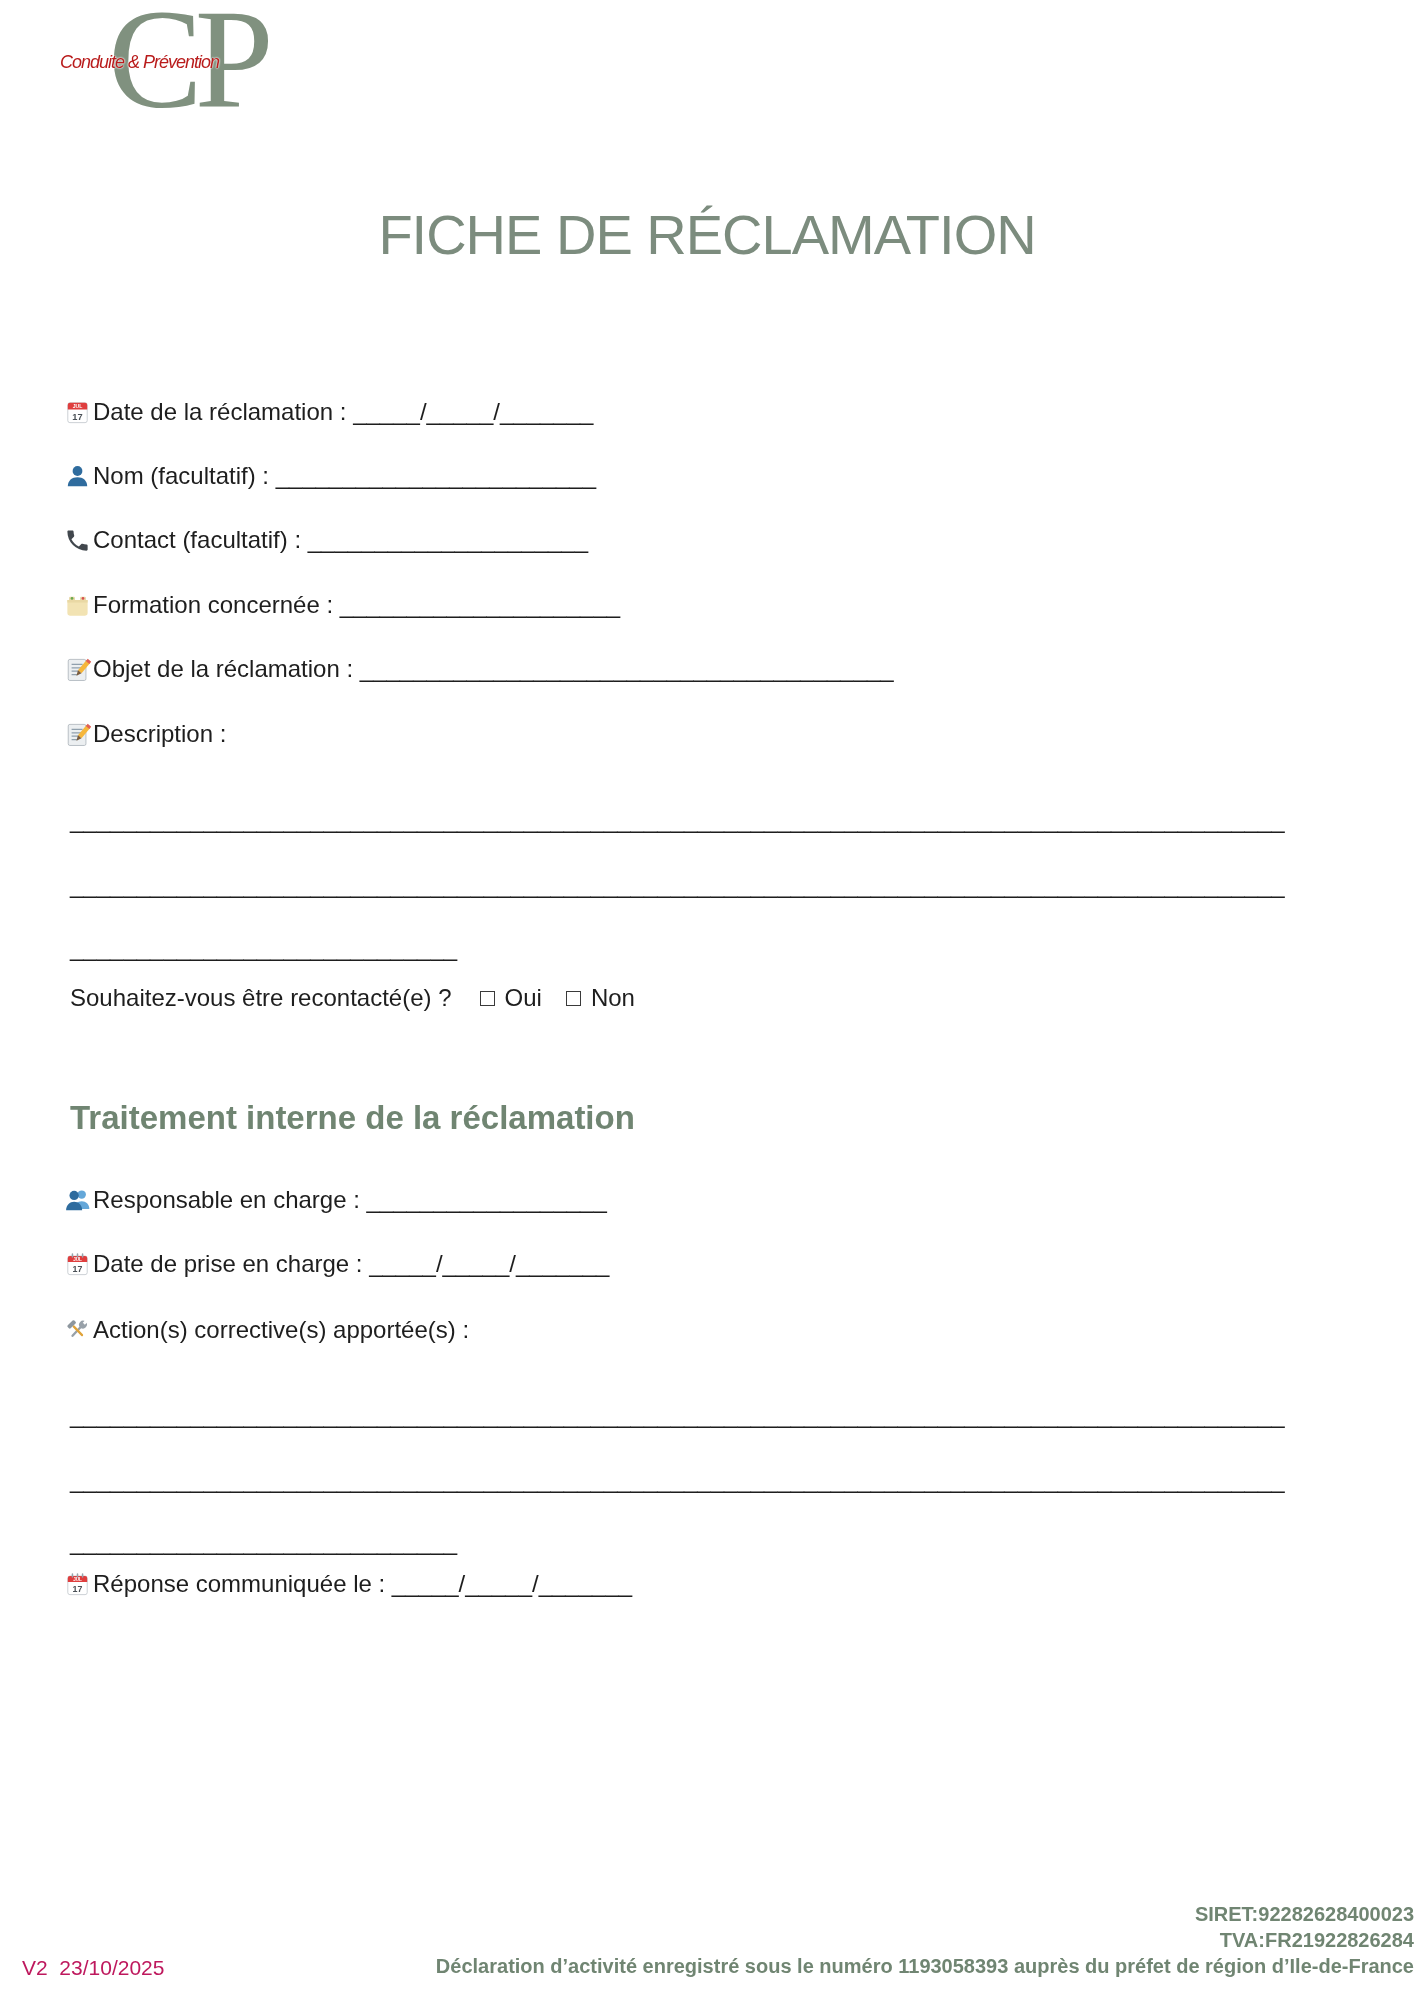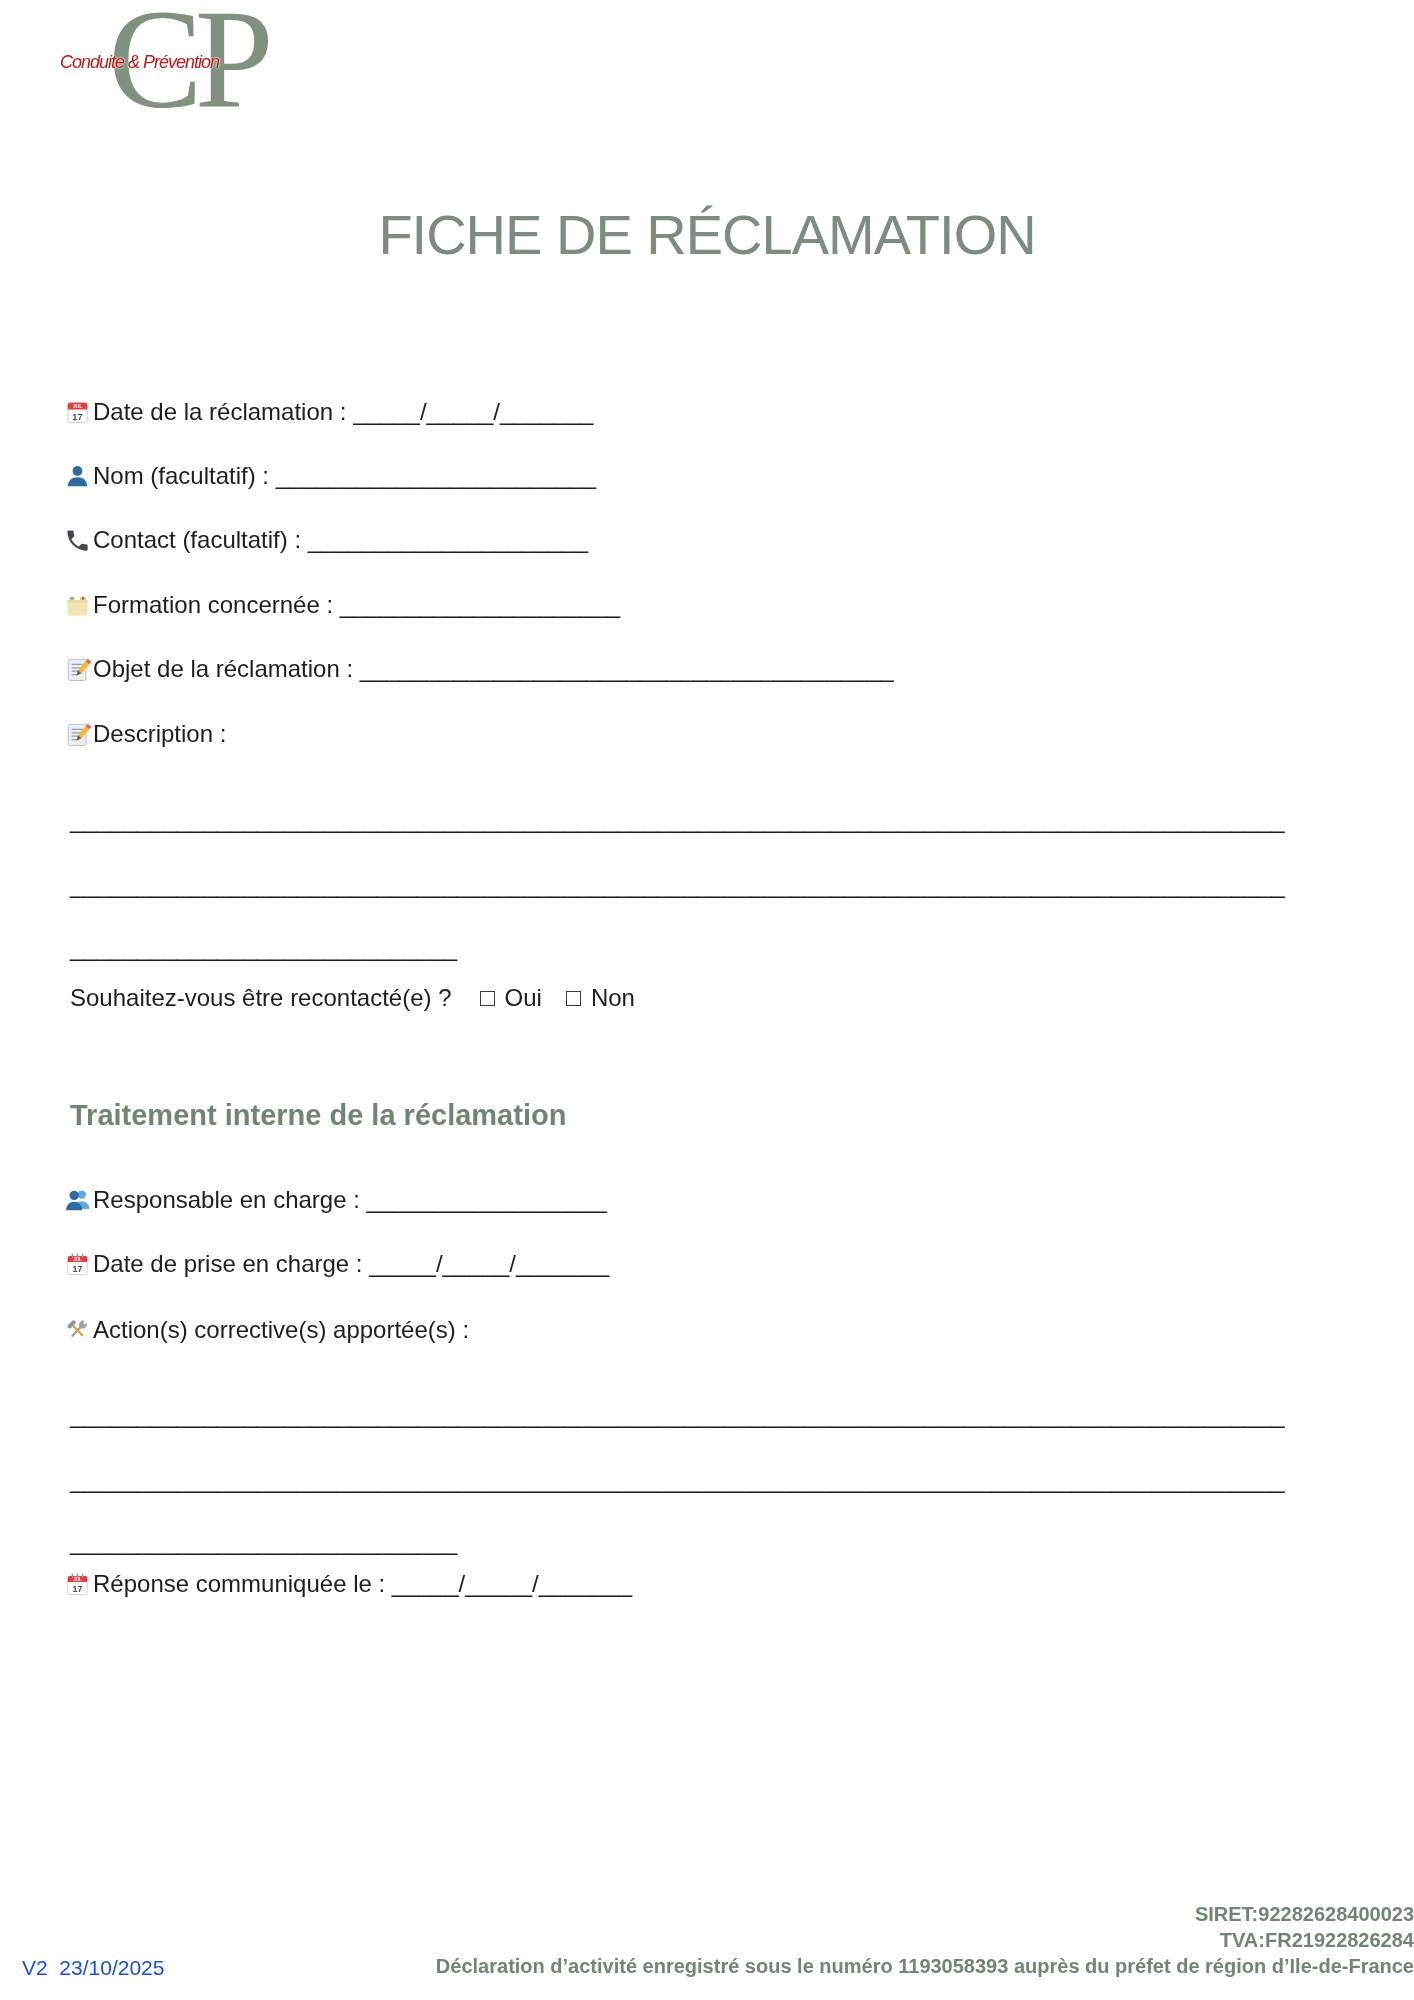--- a/index.html
+++ b/index.html
@@ -46,27 +46,27 @@
 
   
   #row-recontact{position:absolute;left:70px;top:984px;display:flex;align-items:center;
         font-size:24px;}
   .cb{width:13px;height:13px;border:1.6px solid #3a3a3a;display:inline-block;
         flex:0 0 auto;margin-right:10px;}
   .cb.first{margin-left:28px;}
   .cb.second{margin-left:24px;}
 
   
-  .section-heading{position:absolute;left:70px;top:1099px;font-size:29px;font-weight:bold;
+  .section-heading{position:absolute;left:70px;top:1099px;font-size:33px;font-weight:bold;
         color:#708572;}
 
   
   .footer{position:absolute;left:0;top:1901px;width:100%;text-align:right;
         font-size:20px;font-weight:bold;color:#708572;line-height:26px;}
-  .version{position:absolute;left:22px;top:1956px;font-size:21px;color:#1d4ed8;white-space:pre;}
+  .version{position:absolute;left:22px;top:1956px;font-size:21px;color:#be185d;white-space:pre;}
 </style>
 </head>
 <body>
 
 <div class="page">
 
   <div class="logo">
     <div class="logo-monogram">CP</div>
     <div class="logo-script">Conduite &amp; Prévention</div>
   </div>

